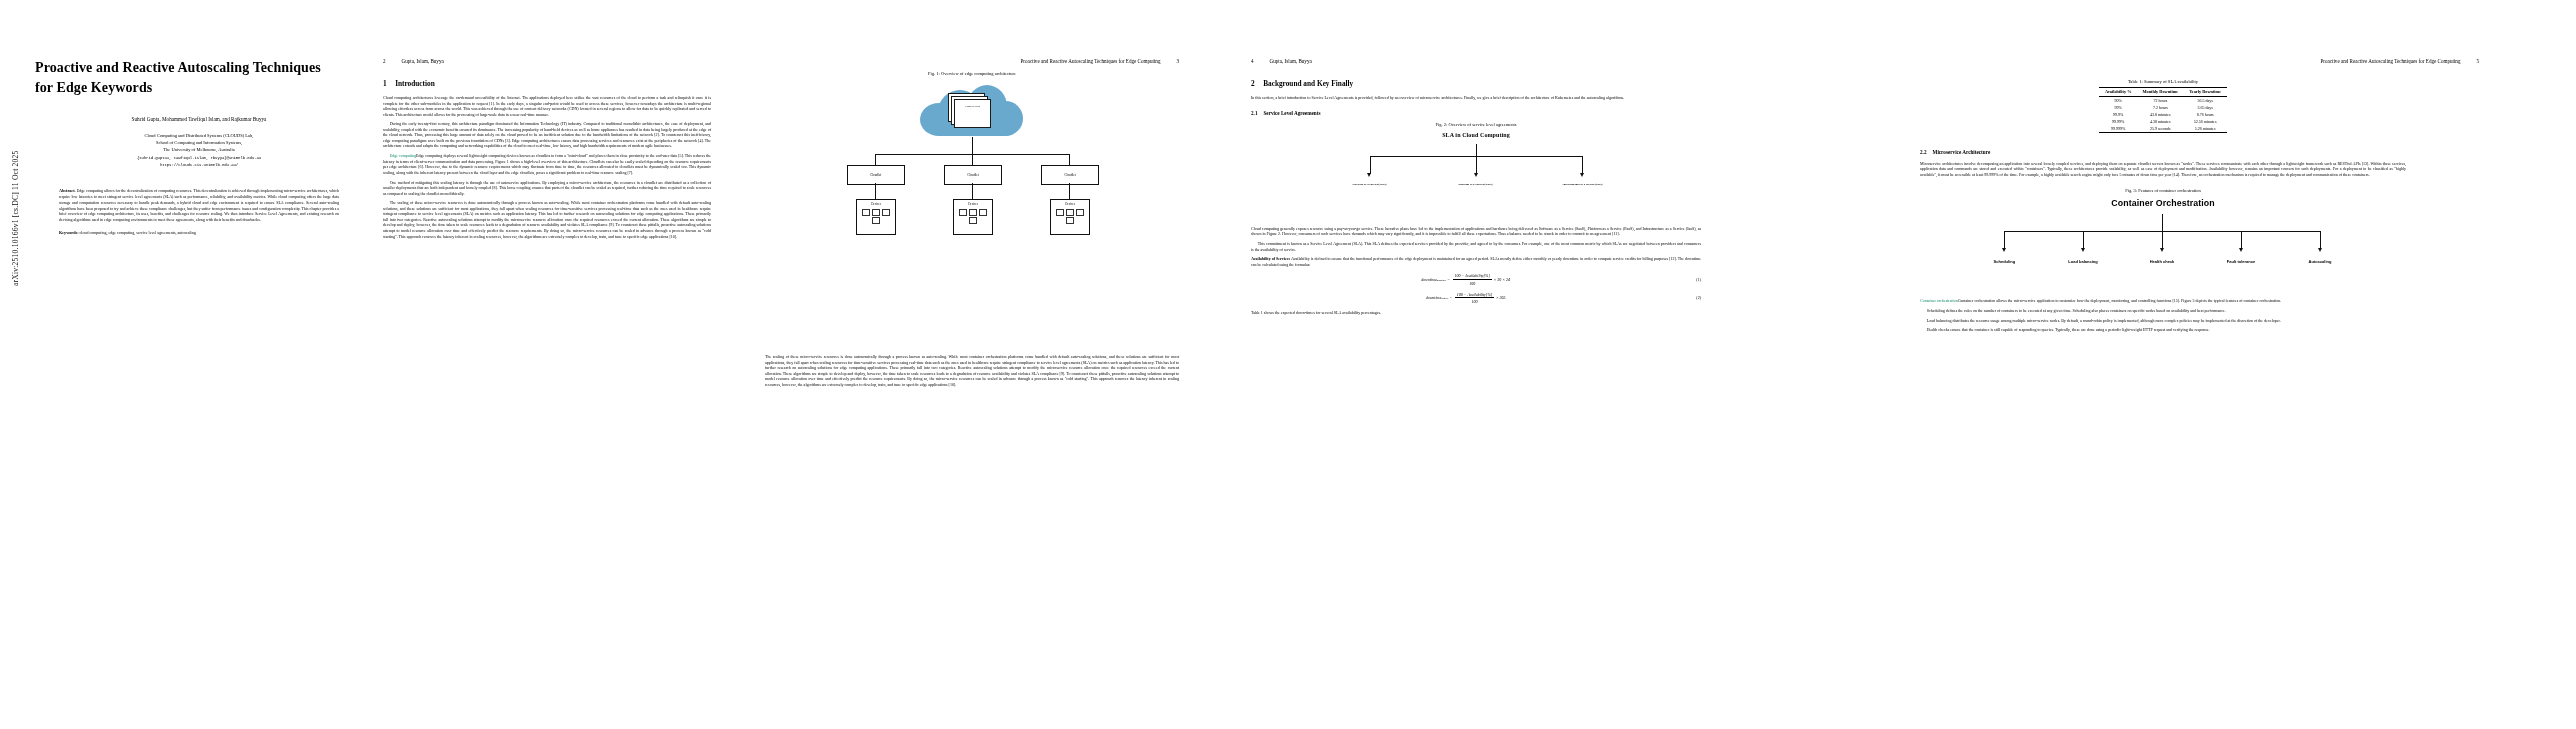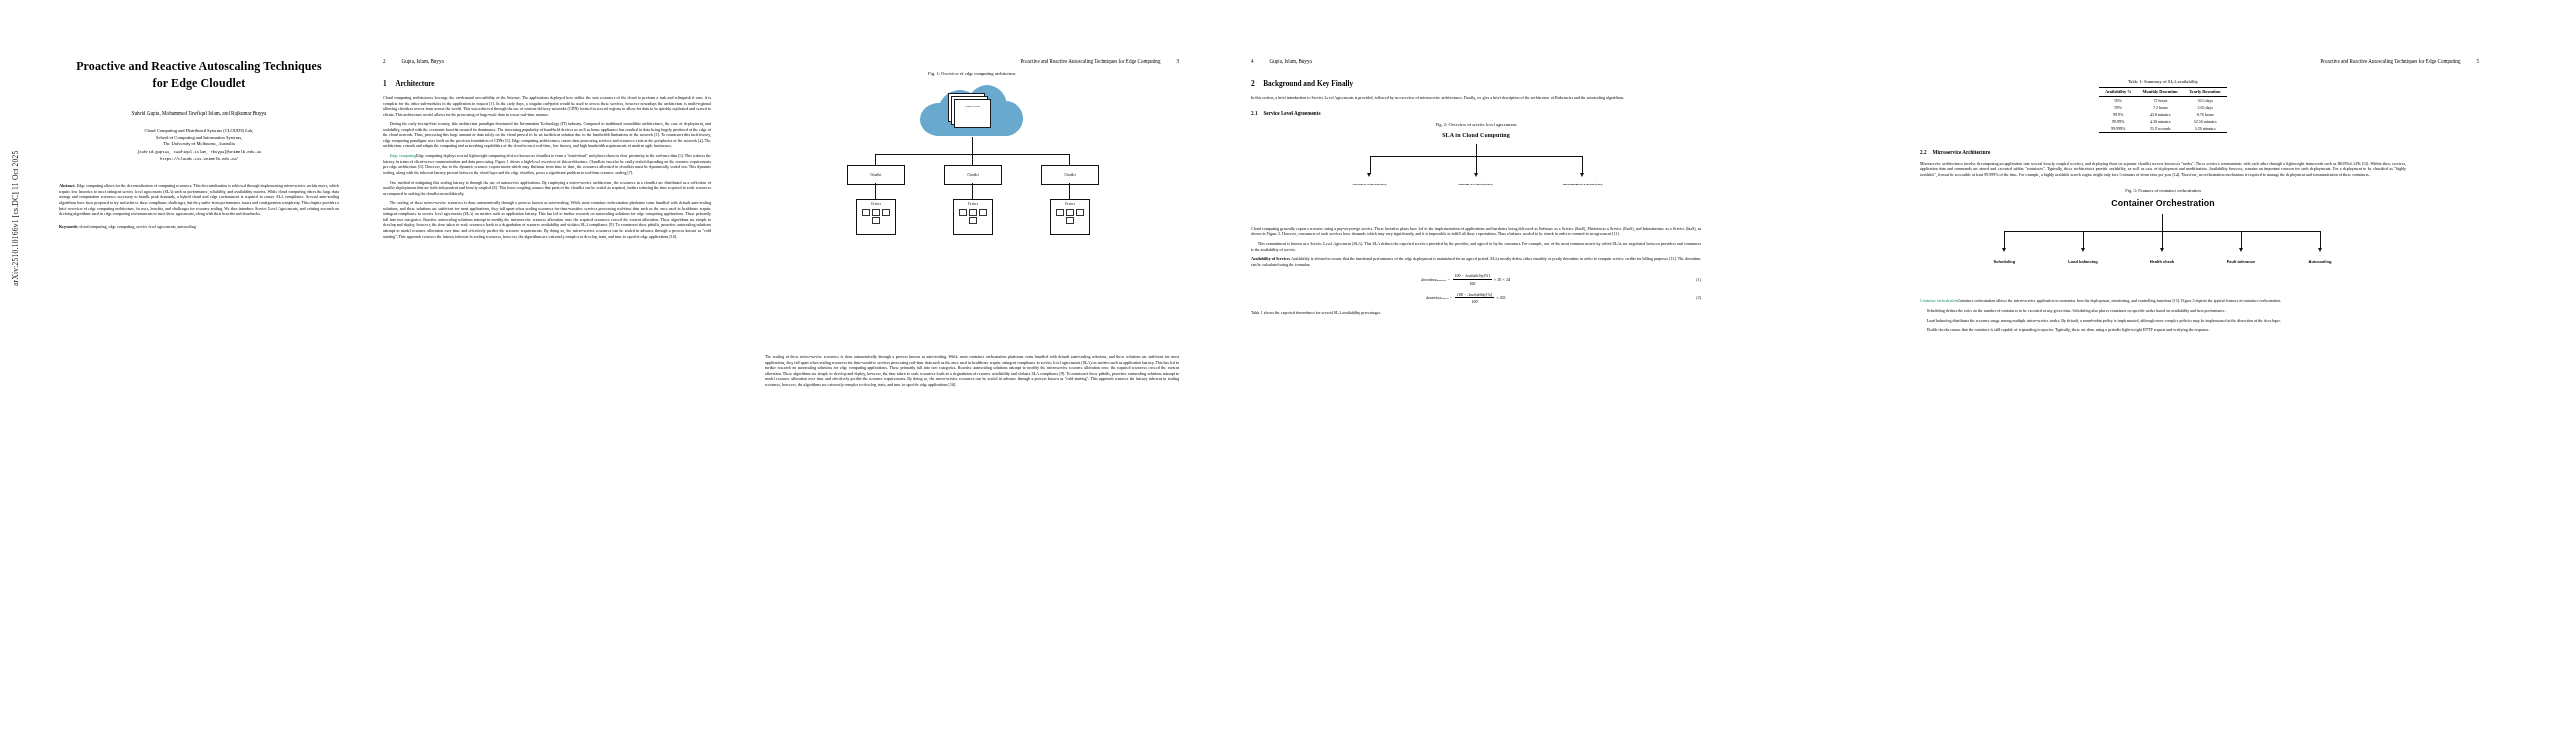--- a/index.html
+++ b/index.html
@@ -22,21 +22,21 @@
   .p4{left:1233px;width:486px;}
   .p5{left:1738px;width:826px;}
 
   .runhead{font-size:5.1px;color:#000;height:7.3px;}
   .runhead .pg{font-size:5.1px;}
   .rh-left{display:flex;gap:16px;align-items:baseline;}
   .rh-right{display:flex;gap:16px;align-items:baseline;justify-content:flex-end;}
 
   
   .title{
-    text-align:center;font-weight:bold;font-size:12px;line-height:1.42;
+    text-align:left;font-weight:bold;font-size:14px;line-height:1.42;
     margin-top:58px;letter-spacing:0.1px;
   }
   .authors{text-align:center;font-size:5.2px;margin-top:18px;line-height:1.5;}
   .affil{text-align:center;font-size:4.5px;margin-top:9.7px;line-height:1.55;}
   .mono{font-family:"Liberation Mono",monospace;font-size:4px;letter-spacing:-0.1px;}
   .affil .mono{display:block;margin-top:0.6px;}
 
   .absblock{margin:20.7px 24px 0 24px;font-size:4px;line-height:1.42;text-align:justify;}
   .absblock b{font-size:4.2px;}
   .kw{margin:7.3px 24px 0 24px;font-size:4px;line-height:1.42;text-align:justify;}
@@ -102,21 +102,21 @@
 </head>
 <body>
 
 <div class="stage">
 
   <div class="arxiv-stamp">arXiv:2510.10166v1  [cs.DC]  11 Oct 2025</div>
 
   <div class="page p1">
     <div class="title">
       <div>Proactive and Reactive Autoscaling Techniques</div>
-      <div>for Edge Cloudlet</div>
+      <div>for Edge Keywords</div>
     </div>
 
     <div class="authors">Suhrid Gupta, Mohammed Tawfiqul Islam, and Rajkumar Buyya</div>
 
     <div class="affil">
       <div>Cloud Computing and Distributed Systems (CLOUDS) Lab,</div>
       <div>School of Computing and Information Systems,</div>
       <div>The University of Melbourne, Australia</div>
       <span class="mono">{suhrid.gupta1, tawfiqul.islam, rbuyya}@unimelb.edu.au</span>
       <span class="mono">https://clouds.cis.unimelb.edu.au/</span>
@@ -134,21 +134,21 @@
   </div>
 
   <div class="page p2">
     <div class="runhead rh-left" style="margin-top:58px;">
       <span class="pg">2</span>
       <span>Gupta, Islam, Buyya</span>
     </div>
 
     <div class="sechead">
       <span>1</span>
-      <span>Architecture</span>
+      <span>Introduction</span>
     </div>
 
     <div class="body">
       <div class="para">Cloud computing architectures leverage the on-demand accessibility of the Internet. The applications deployed here utilize the vast resources of the cloud to perform a task and relinquish it once it is complete for the other sub-modules in the application to request [1]. In the early days, a singular end-point would be used to access these services, however nowadays the architecture is multi-regional allowing effortless access from across the world. This was achieved through the use of content delivery networks (CDN) located in several regions to allow for data to be quickly replicated and served to clients. This architecture model allows for the processing of large-scale data in a near real-time manner.</div>
       <div class="para ind">During the early twenty-first century, this architecture paradigm dominated the Information Technology (IT) industry. Compared to traditional monolithic architectures, the ease of deployment, and scalability, coupled with the economic benefits ensured its dominance. The increasing popularity of hand-held devices as well as home appliances has resulted in data being largely produced at the edge of the cloud network. Thus, processing this large amount of data solely on the cloud proved to be an inefficient solution due to the bandwidth limitations of the network [2]. To counteract this inefficiency, edge computing paradigms were built on the previous foundation of CDNs [3]. Edge computing architectures ensure data processing services and resources exist at the peripheries of the network [4]. The architecture extends and adapts the computing and networking capabilities of the cloud to meet real-time, low latency, and high bandwidth requirements of modern agile businesses.</div>
       <div class="para ind">
         <span class="lnk-teal">Edge computing</span><span>Edge computing deploys several lightweight computing devices known as cloudlets to form a "mini-cloud" and places them in close proximity to the end-user data [5]. This reduces the latency in terms of client-server communication and data processing. Figure 1 shows a high-level overview of this architecture. Cloudlets can also be easily scaled depending on the resource requirements per edge architecture [6]. However, due to the dynamic resource requirements which may fluctuate from time to time, the resources allocated to cloudlets must be dynamically scaled too. This dynamic scaling, along with the inherent latency present between the cloud layer and the edge cloudlets, poses a significant problem to real-time resource scaling [7].</span>
       </div>
       <div class="para ind">
         <span>One method of mitigating this scaling latency is through the use of autoservice applications. By employing a micro-service architecture, the resources in a cloudlet are distributed as a collection of smaller deployments that are both independent and loosely coupled [8]. This loose coupling ensures that parts of the cloudlet can be scaled as required, further reducing the time required to scale resources as compared to scaling the cloudlet monolithically.</span>

